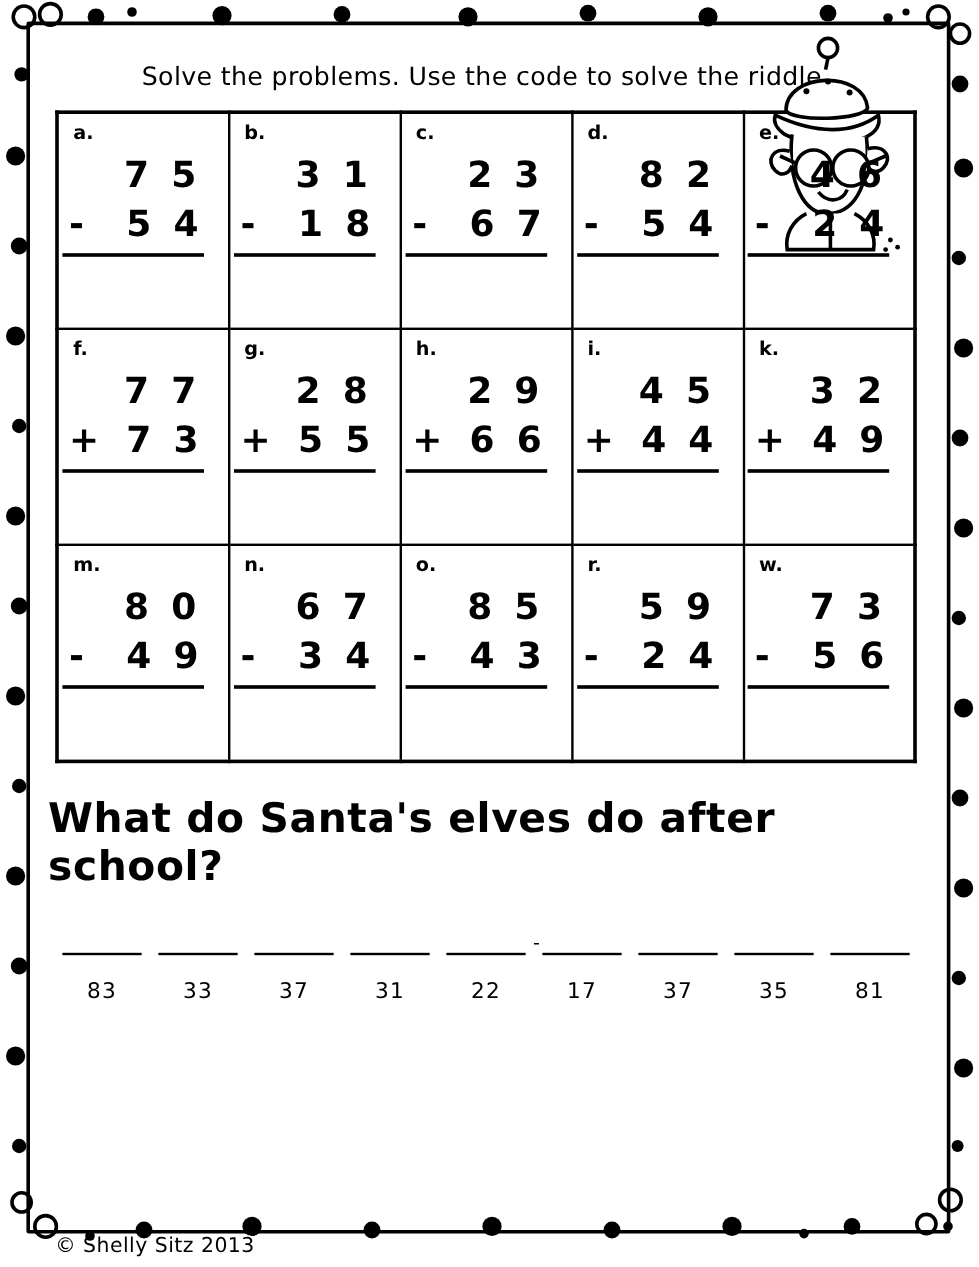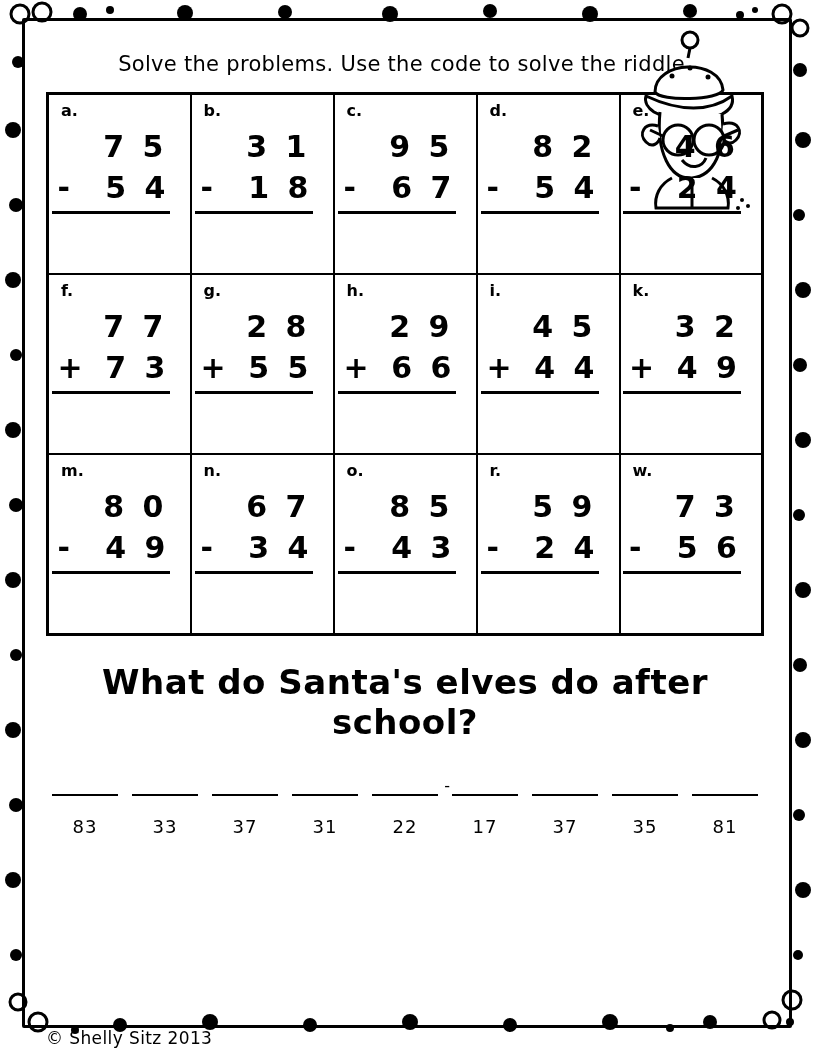--- a/index.html
+++ b/index.html
@@ -128,21 +128,20 @@
     box-sizing: border-box;
     text-align: right;
     padding-right: 2px;
   }
   .op {
     float: left;
     letter-spacing: 0;
   }
 
   .riddle {
-    text-align: center;
     font-size: 34px;
     font-weight: bold;
     margin-top: 26px;
     letter-spacing: 0.5px;
   }
 
   .answer-row {
     display: flex;
     justify-content: center;
     gap: 14px;
@@ -301,21 +300,21 @@
       <td>
         <span class="cell-letter">b.</span>
         <div class="problem">
           <span class="row1">3 1</span>
           <span class="row2"><span class="op">-</span><span>1 8</span></span>
         </div>
       </td>
       <td>
         <span class="cell-letter">c.</span>
         <div class="problem">
-          <span class="row1">9 5</span>
+          <span class="row1">2 3</span>
           <span class="row2"><span class="op">-</span><span>6 7</span></span>
         </div>
       </td>
       <td>
         <span class="cell-letter">d.</span>
         <div class="problem">
           <span class="row1">8 2</span>
           <span class="row2"><span class="op">-</span><span>5 4</span></span>
         </div>
       </td>

